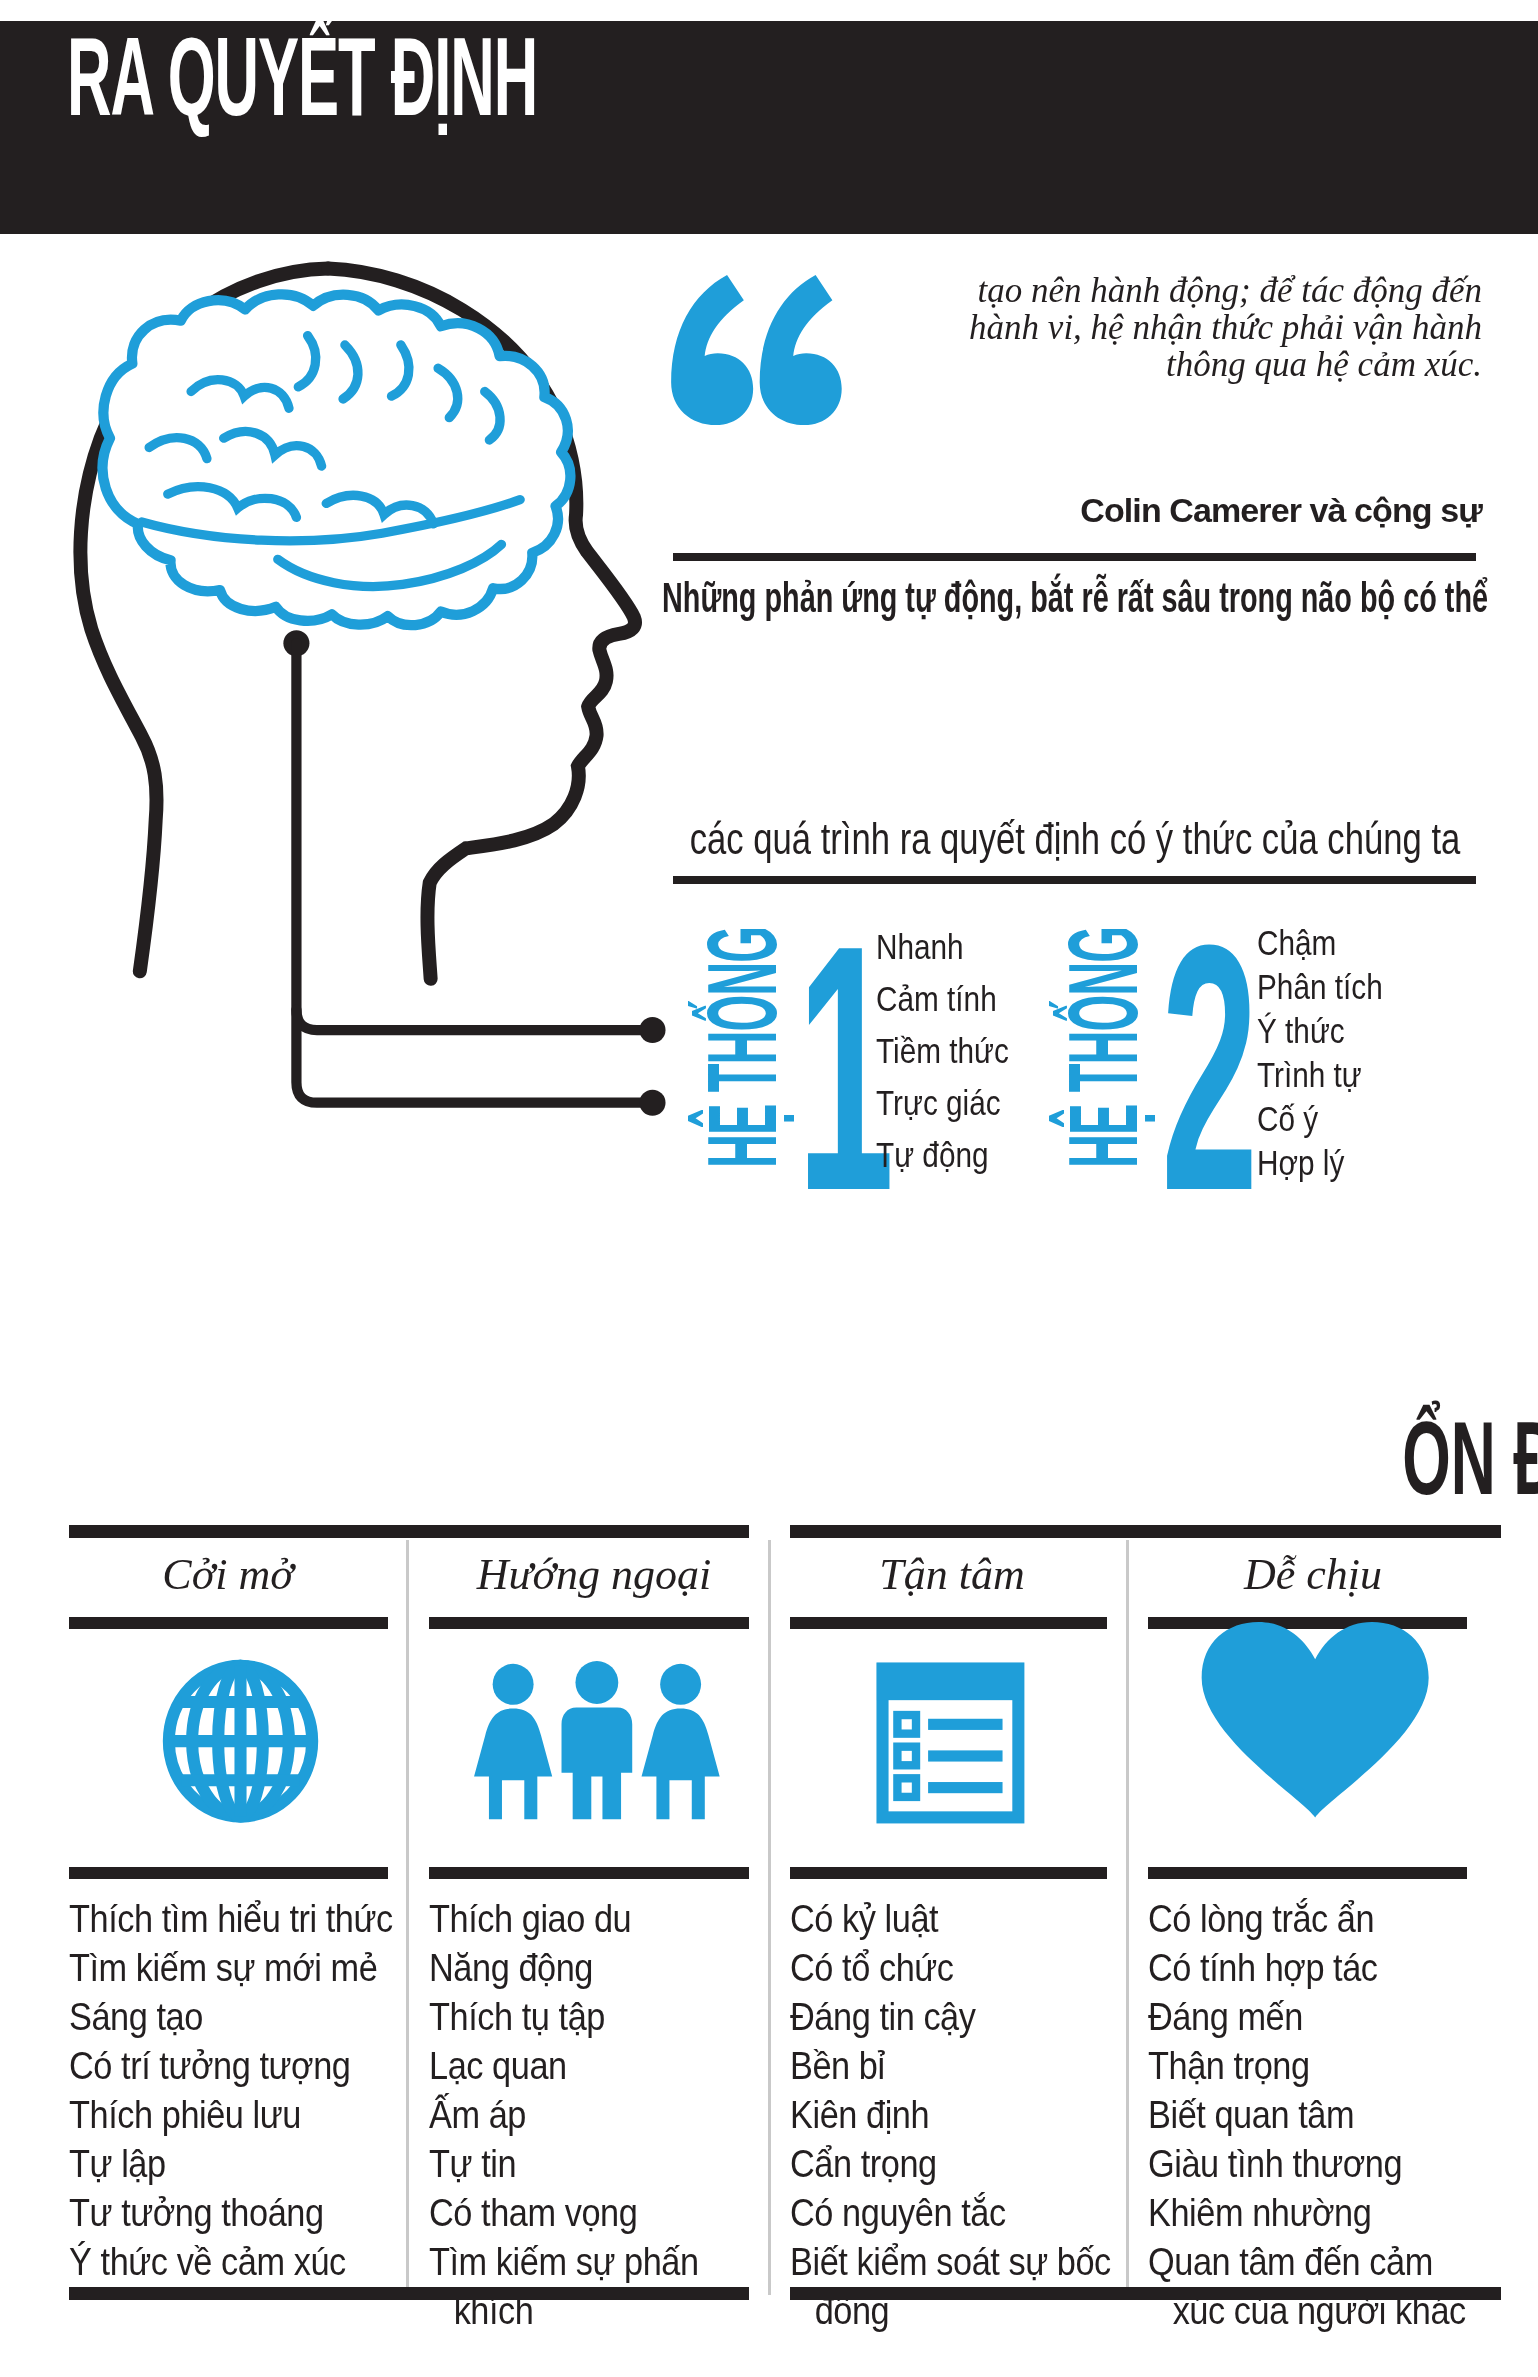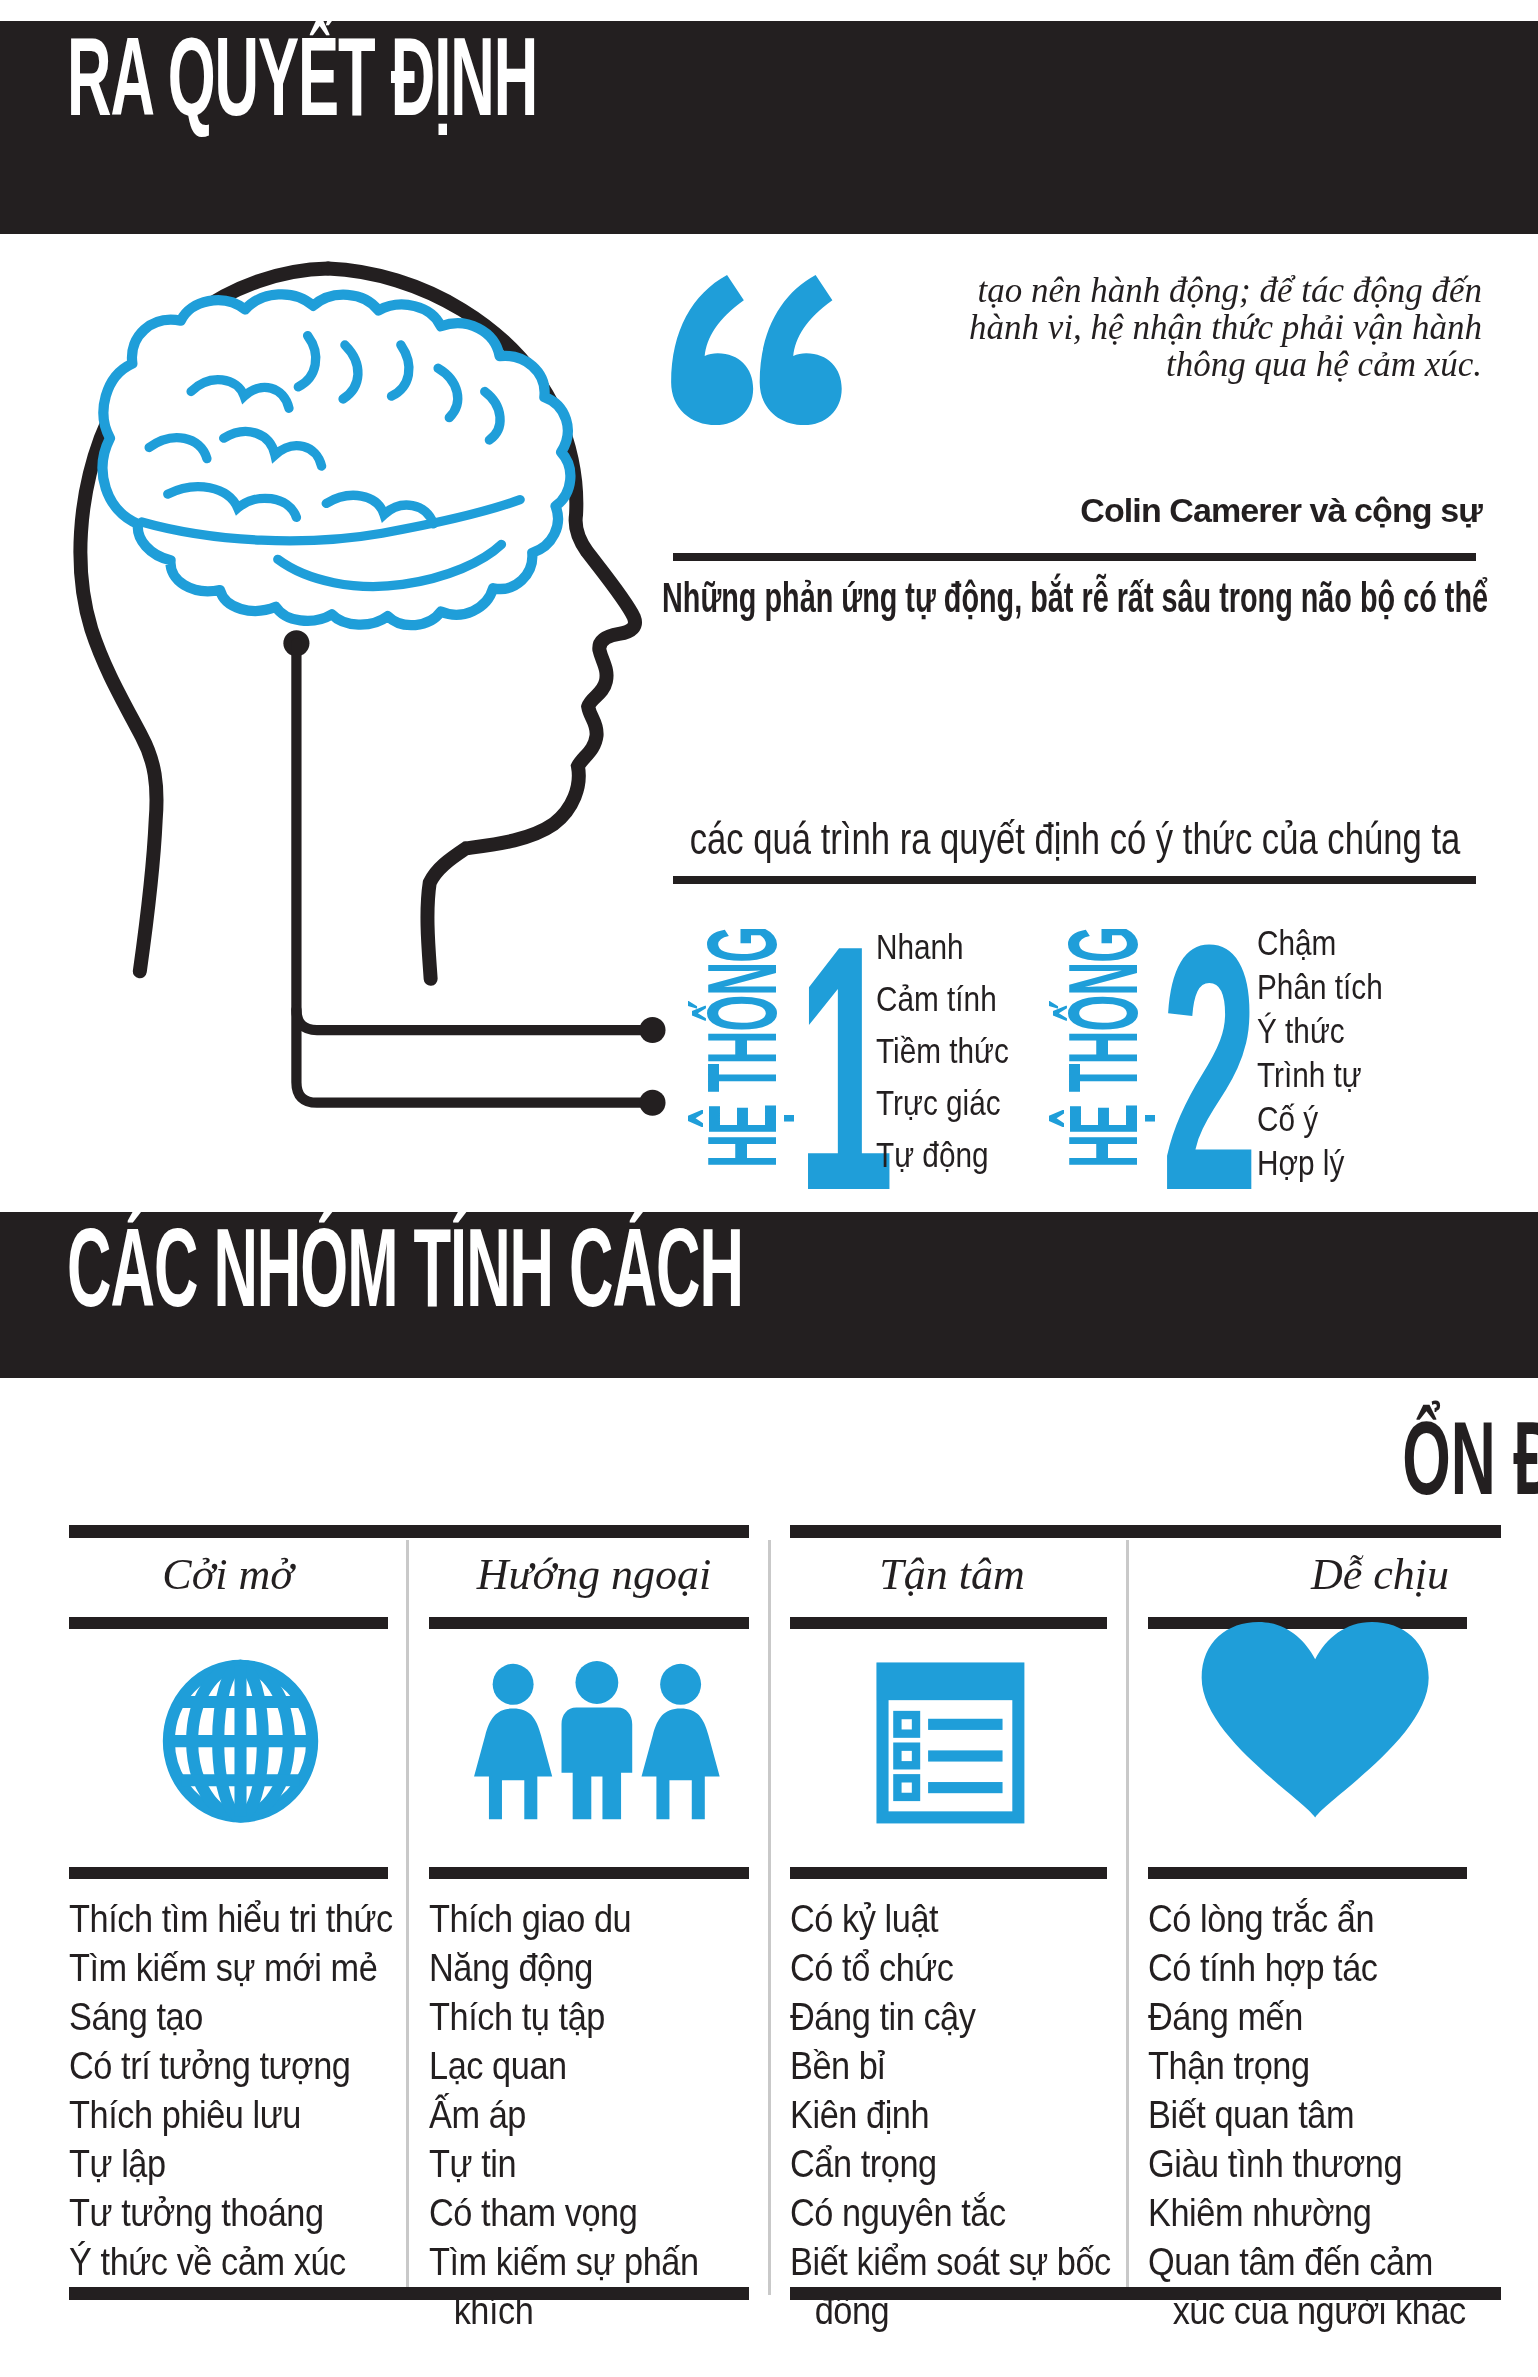--- a/index.html
+++ b/index.html
@@ -149,39 +149,36 @@
   </div>
   <ul class="sys-list s2" style="left:1257px;">
       <li>Chậm</li>
       <li>Phân tích</li>
       <li>Ý thức</li>
       <li>Trình tự</li>
       <li>Cố ý</li>
       <li>Hợp lý</li>
     </ul>
 
-  <div class="bar" style="top:1212px;height:166px;padding:0 0 35px 67px;box-sizing:border-box;">
-    <div class="bar-title">CÁC NHÓM TÍNH CÁCH</div>
-  </div>
 
   <div class="group-title" style="left:1314px;">
     <span class="squeeze">ỔN ĐỊNH</span>
   </div>
 
   <div class="thick" style="left:69px;top:1525px;width:680px;"></div>
   <div class="thick" style="left:790px;top:1525px;width:711px;"></div>
 
   <div class="vdiv" style="left:406px;"></div>
   <div class="vdiv" style="left:768px;"></div>
   <div class="vdiv" style="left:1126px;"></div>
 
   <div class="col-head" style="left:228px;">Cởi mở</div>
   <div class="col-head" style="left:594px;">Hướng ngoại</div>
   <div class="col-head" style="left:952px;">Tận tâm</div>
-  <div class="col-head" style="left:1380px;">Dễ chịu</div>
+  <div class="col-head" style="left:1313px;">Dễ chịu</div>
 
   <div class="thin-rule" style="left:69px;top:1617px;width:319px;"></div>
   <div class="thin-rule" style="left:429px;top:1617px;width:320px;"></div>
   <div class="thin-rule" style="left:790px;top:1617px;width:317px;"></div>
   <div class="thin-rule" style="left:1148px;top:1617px;width:319px;"></div>
 
   <svg class="abs" style="left:0;top:1622px;" width="1538" height="214" viewBox="0 1740 1650 230">
 
     <g fill="none" stroke="#1F9ED9" stroke-width="13">
       <ellipse cx="257" cy="1868" rx="77" ry="81"></ellipse>

